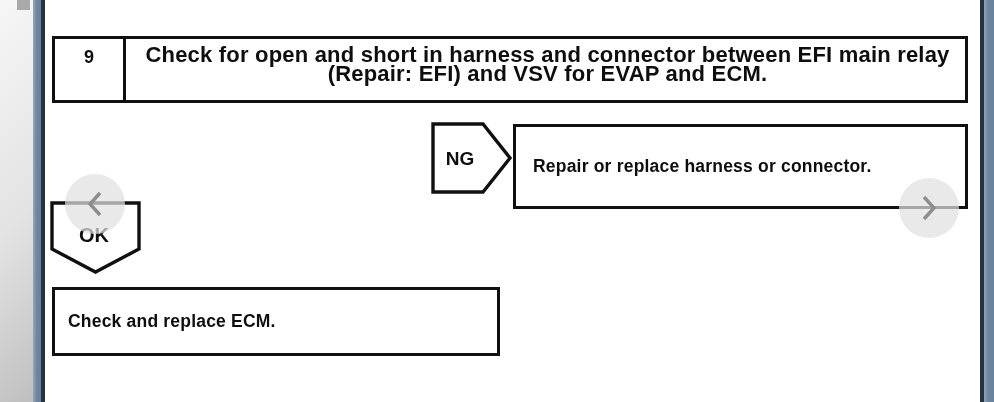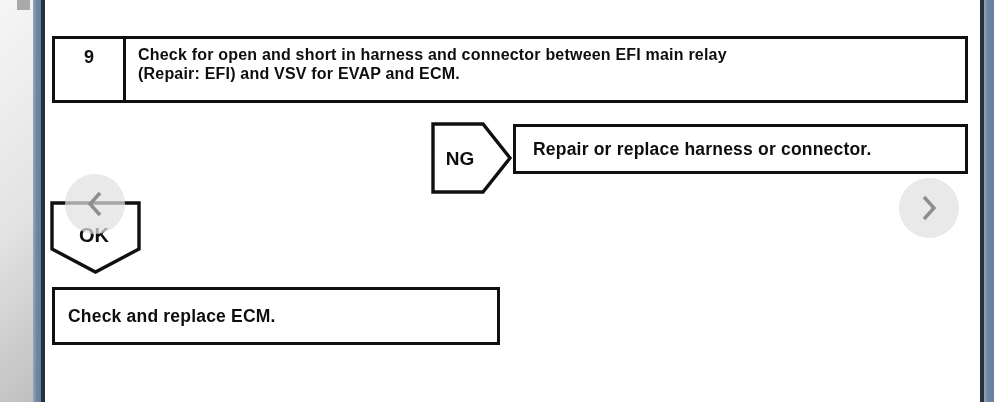--- a/index.html
+++ b/index.html
@@ -61,40 +61,41 @@
   .step-num-cell {
     width: 71px;
     border-right: 3px solid #101010;
     text-align: center;
     padding-top: 8px;
     font-size: 18px;
   }
   .step-text-cell {
     flex: 1;
     padding: 6px 8px 0 12px;
-    font-size: 16px;
+    font-size: 22px;
     line-height: 19px;
+    text-align: center;
   }
 
   .ng-shape { position: absolute; left: 430px; top: 119px; }
   .ng-action-box {
     position: absolute; left: 513px; top: 124px;
-    width: 455px; height: 50px;
+    width: 455px; height: 85px;
     border: 3px solid #101010;
     background: #ffffff;
     display: flex; align-items: center;
     padding-left: 17px;
     font-size: 17.5px;
   }
 
   .ok-shape { position: absolute; left: 48px; top: 198px; }
 
   .ok-action-box {
     position: absolute; left: 52px; top: 287px;
-    width: 448px; height: 58px;
+    width: 448px; height: 69px;
     border: 3px solid #101010;
     background: #ffffff;
     display: flex; align-items: center;
     padding-left: 13px;
     font-size: 17.5px;
   }
 
   .shape-poly { fill: #ffffff; stroke: #101010; stroke-width: 3.4; stroke-linejoin: miter; }
   .shape-label {
     font-family: "Liberation Sans", sans-serif;

